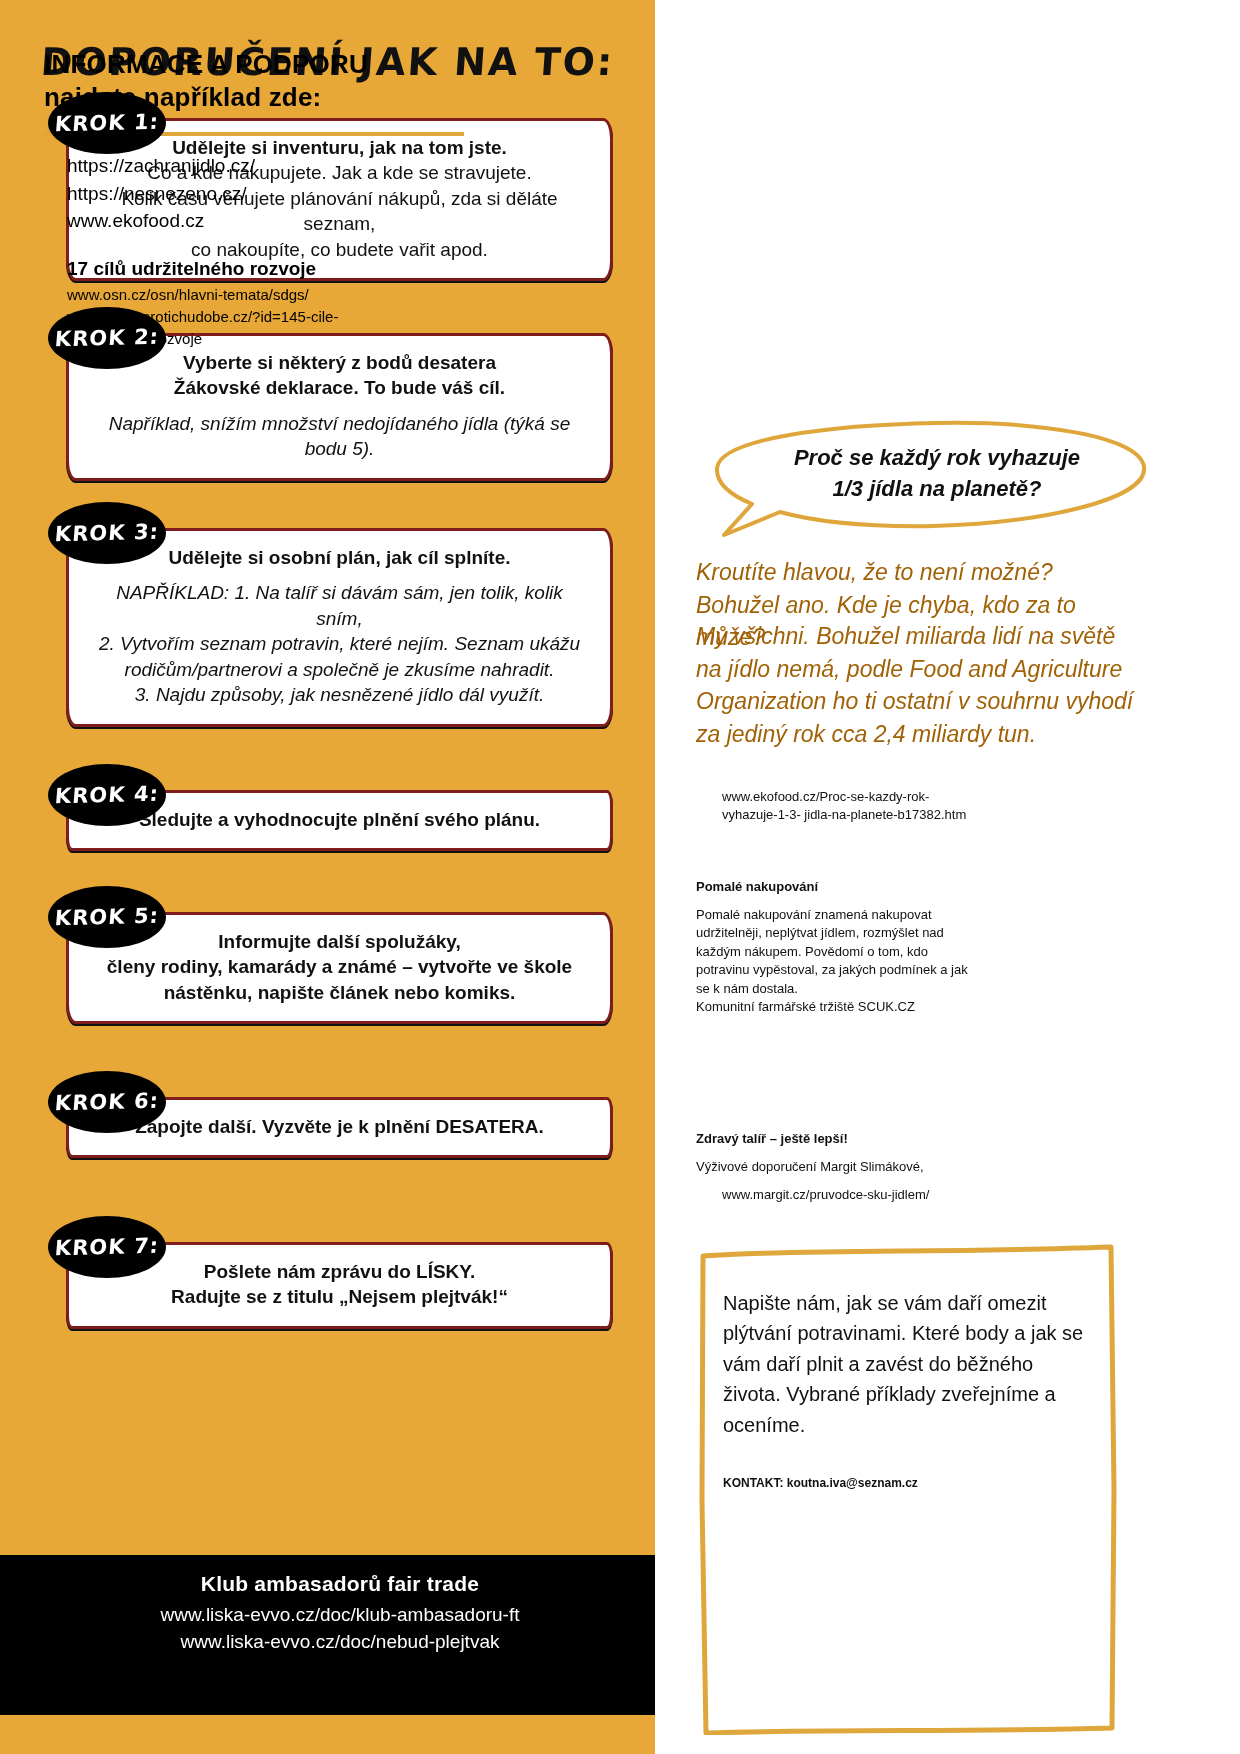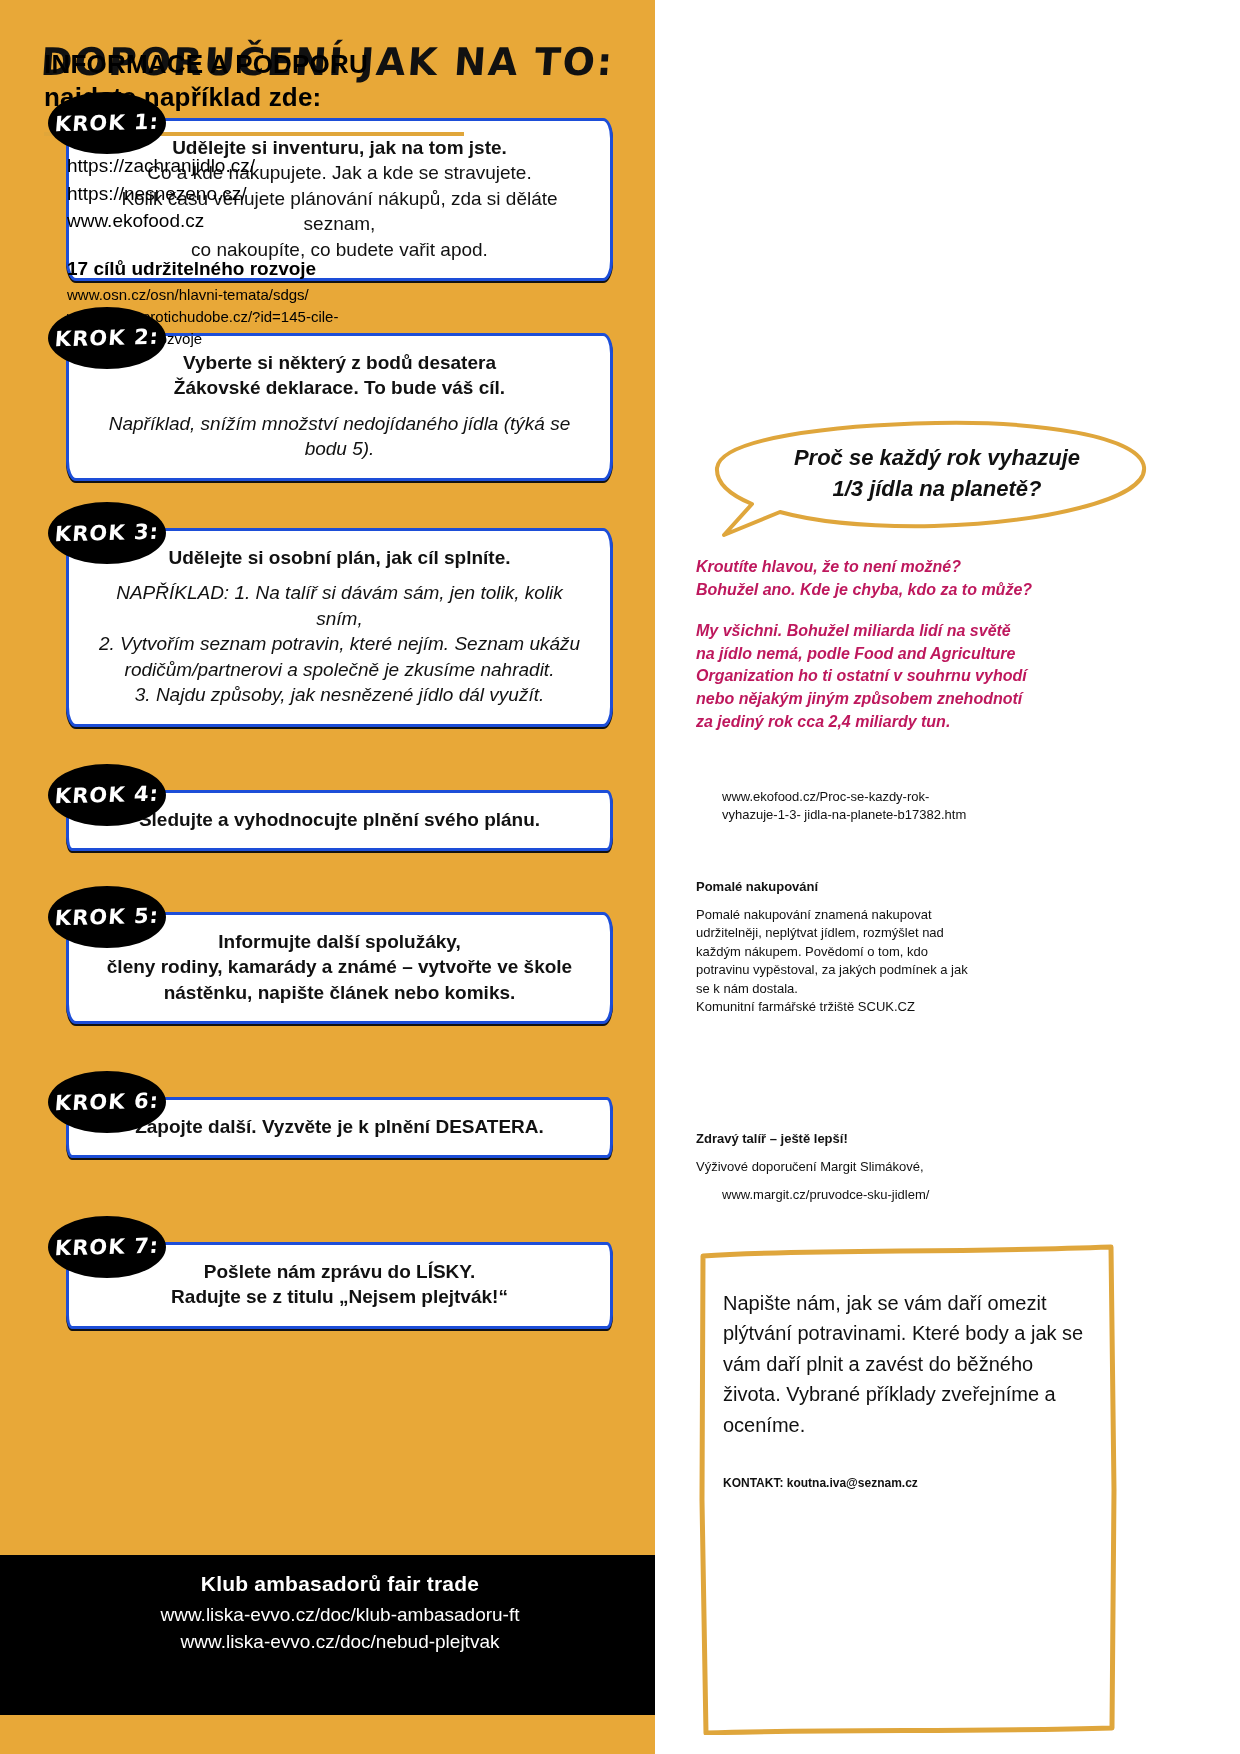--- a/index.html
+++ b/index.html
@@ -47,21 +47,21 @@
   
   .step {
     position: absolute;
     left: 48px;
     width: 565px;
   }
   .step-card {
     position: relative;
     margin-left: 18px;
     background: #ffffff;
-    border: 3px solid #1d4ed8;
+    border: 3px solid #7f1d1d;
     border-radius: 6px / 14px;
     padding: 14px 22px 16px 22px;
     text-align: center;
     color: #111;
     box-shadow: 0 2px 0 #111;
   }
   .step-card.tall { border-radius: 10px / 20px; }
   .step-badge {
     position: absolute;
     left: 0; top: -26px;
@@ -170,24 +170,24 @@
     font-size: 22px;
     line-height: 1.42;
     color: #111;
   }
 
   .r-italic {
     position: absolute;
     left: 696px;
     width: 440px;
     font-style: italic;
-    font-weight: 700;
-    font-size: 16px;
+    font-weight: 400;
+    font-size: 23px;
     line-height: 1.42;
-    color: #be185d;
+    color: #a16207;
   }
   .r-para {
     position: absolute;
     width: 450px;
     font-size: 13px;
     line-height: 1.42;
     color: #111;
   }
   .r-sub {
     font-weight: 700;
@@ -338,21 +338,20 @@
 
 <div class="r-italic" style="top:556px;">
   <div>Kroutíte hlavou, že to není možné?</div>
   <div>Bohužel ano. Kde je chyba, kdo za to může?</div>
 </div>
 
 <div class="r-italic" style="top:620px;">
   <div>My všichni. Bohužel miliarda lidí na světě</div>
   <div>na jídlo nemá, podle Food and Agriculture</div>
   <div>Organization ho ti ostatní v souhrnu vyhodí</div>
-  <div>nebo nějakým jiným způsobem znehodnotí</div>
   <div>za jediný rok cca 2,4 miliardy tun.</div>
 </div>
 
 <div class="r-para" style="left:722px; top:788px;">
   <div>www.ekofood.cz/Proc-se-kazdy-rok-</div>
   <div>vyhazuje-1-3- jidla-na-planete-b17382.htm</div>
 </div>
 
 <div class="r-para r-sub" style="left:696px; top:878px;">Pomalé nakupování</div>
 <div class="r-para" style="left:696px; top:906px;">

